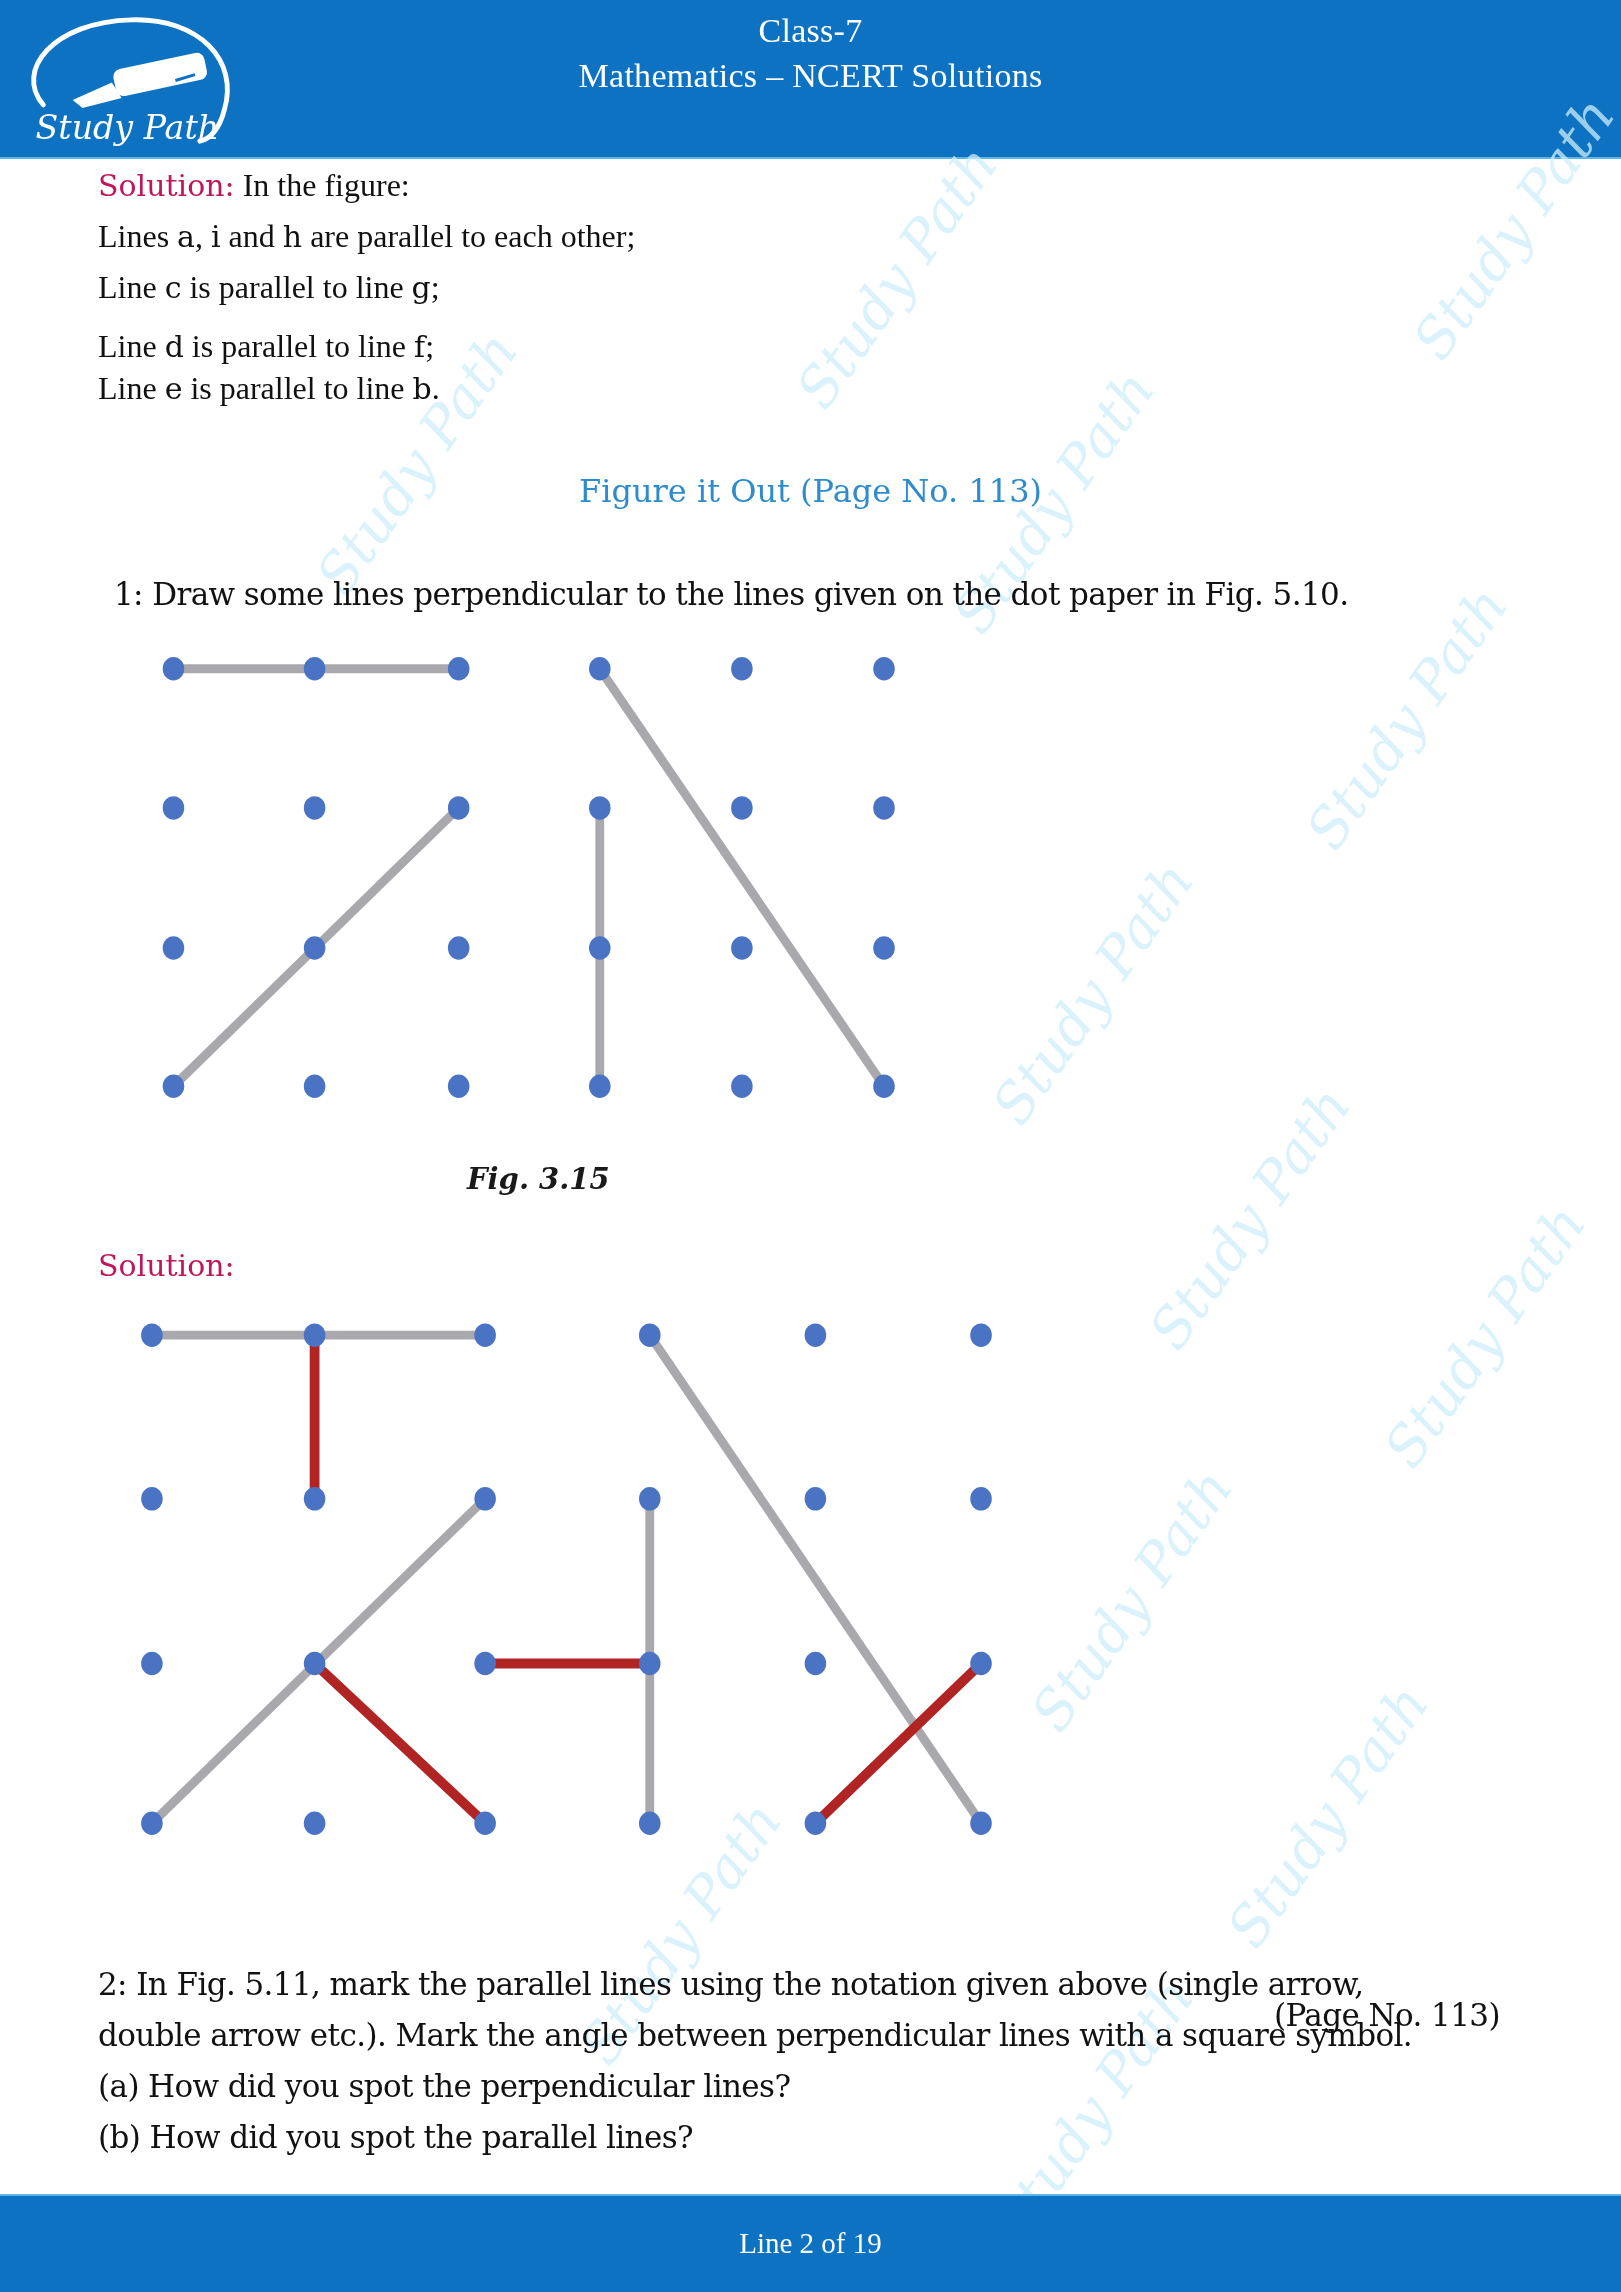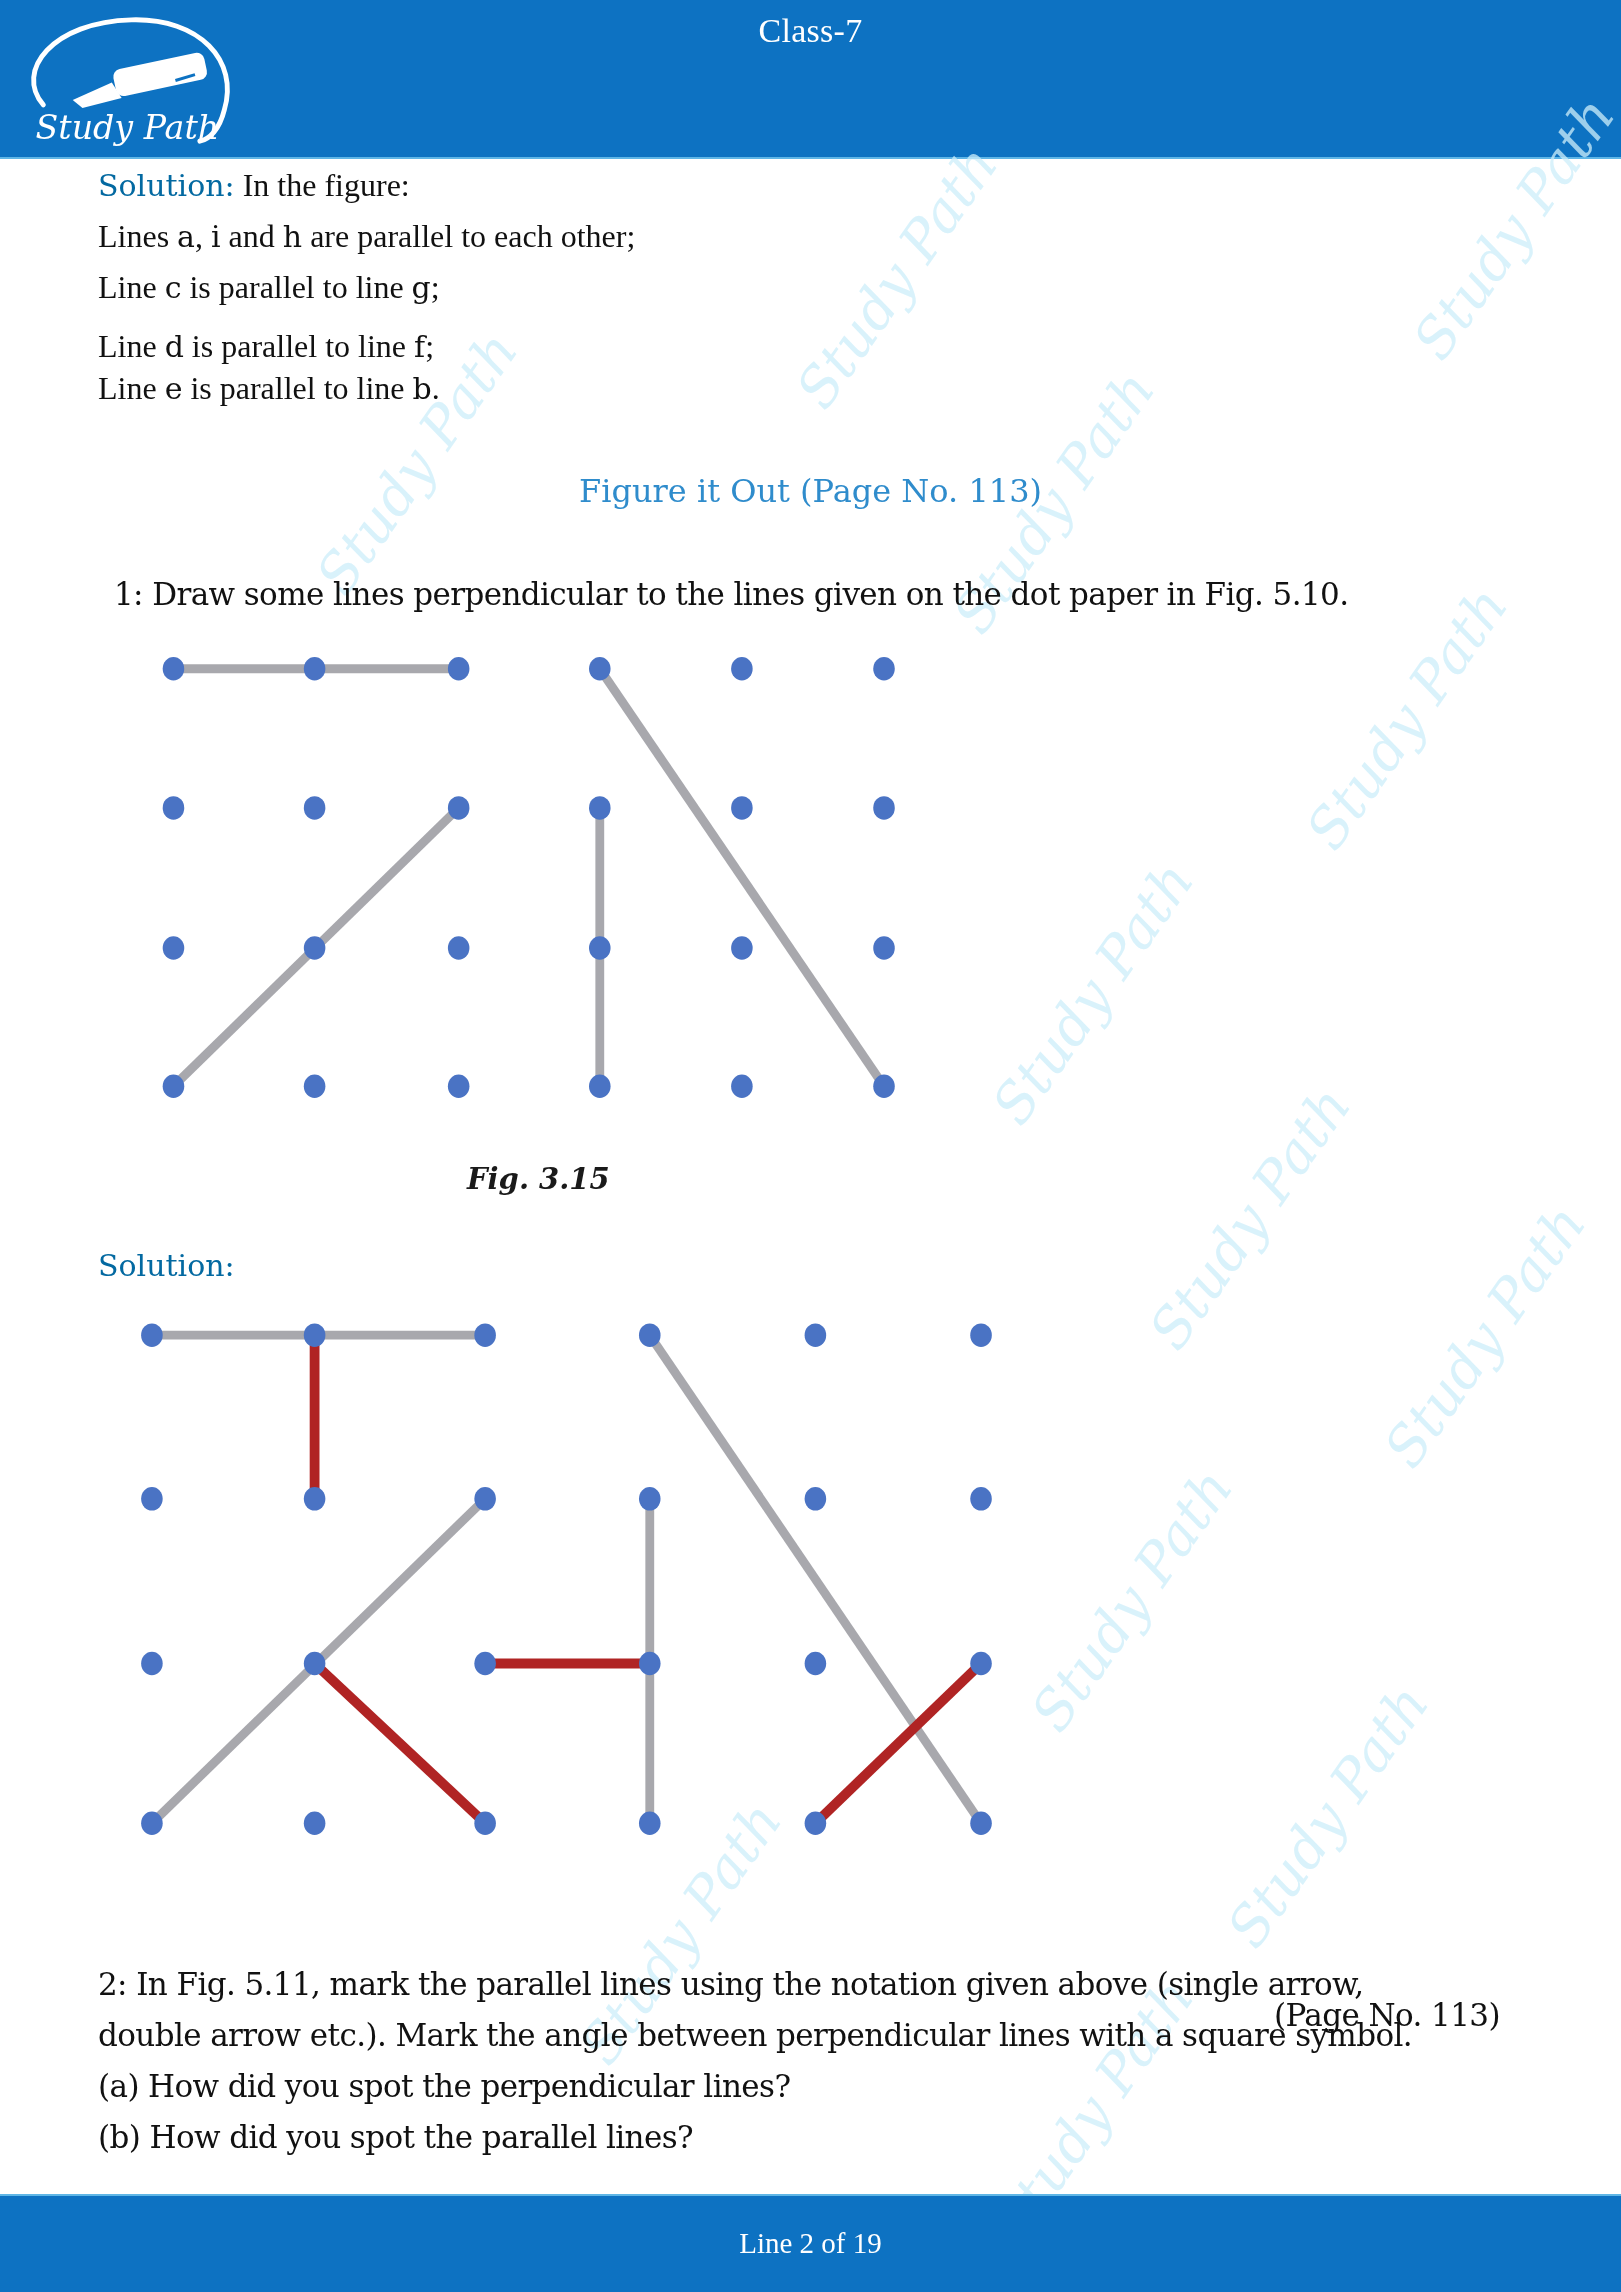--- a/index.html
+++ b/index.html
@@ -23,21 +23,21 @@
 
   .watermark {
     position: absolute; color: #cdeefa; font-family: "DejaVu Serif", serif;
     font-style: italic; font-size: 55px; transform: rotate(-55deg);
     opacity: 0.75; white-space: nowrap; pointer-events: none;
   }
 
   .content { position: absolute; left: 98px; top: 0; width: 1431px; }
   .line { position: absolute; left: 0; font-size: 32px; white-space: nowrap; font-family: "Liberation Serif", serif; }
   .line b.var { font-weight: normal; font-family: "DejaVu Serif", serif; font-size: 30px; }
-  .sol-label { color: #0369a1; font-family: "DejaVu Serif", serif; font-size: 30px; }
+  .sol-label { color: #be185d; font-family: "DejaVu Serif", serif; font-size: 30px; }
   .section-title {
     position: absolute; left: 0; right: 0; text-align: center; top: 472px;
     color: #2f8ccc; font-size: 32px; font-family: "DejaVu Serif", serif;
   }
   .question { position: absolute; font-size: 31px; font-family: "DejaVu Serif", serif; white-space: nowrap; letter-spacing: -0.6px; }
 
   .fig { position: absolute; }
   .fig-caption {
     position: absolute; left: 467px; top: 1162px; font-size: 29px;
     font-style: italic; font-weight: bold; font-family: "DejaVu Serif", serif; color: #1a1a1a;
@@ -60,20 +60,21 @@
     <path d="M30 95 C 0 60, 40 10, 120 8 C 190 6, 230 50, 215 100 C 210 120, 200 130, 190 132" fill="none" stroke="#fff" stroke-width="5" stroke-linecap="round"></path>
     <g>
       <polygon points="60,90 100,72 110,88 70,98" fill="#fff"></polygon>
       <rect x="100" y="60" width="95" height="28" rx="8" fill="#fff" transform="rotate(-12 100 60)"></rect>
       <line x1="165" y1="70" x2="185" y2="64" stroke="#0d72c2" stroke-width="3"></line>
     </g>
     <text x="22" y="130" fill="#fff" font-family="DejaVu Serif, serif" font-style="italic" font-size="34">Study Path</text>
   </svg>
   <div class="header-text">
     <div>Class-7</div>
+    <div>Mathematics – NCERT Solutions</div>
   </div>
 </div>
 
 <div class="watermark" style="left:745px; top:245px;">Study Path</div>
 <div class="watermark" style="left:1362px; top:196px;">Study Path</div>
 <div class="watermark" style="left:265px; top:431px;">Study Path</div>
 <div class="watermark" style="left:902px; top:470px;">Study Path</div>
 <div class="watermark" style="left:1255px; top:686px;">Study Path</div>
 <div class="watermark" style="left:941px; top:961px;">Study Path</div>
 <div class="watermark" style="left:1098px; top:1186px;">Study Path</div>

